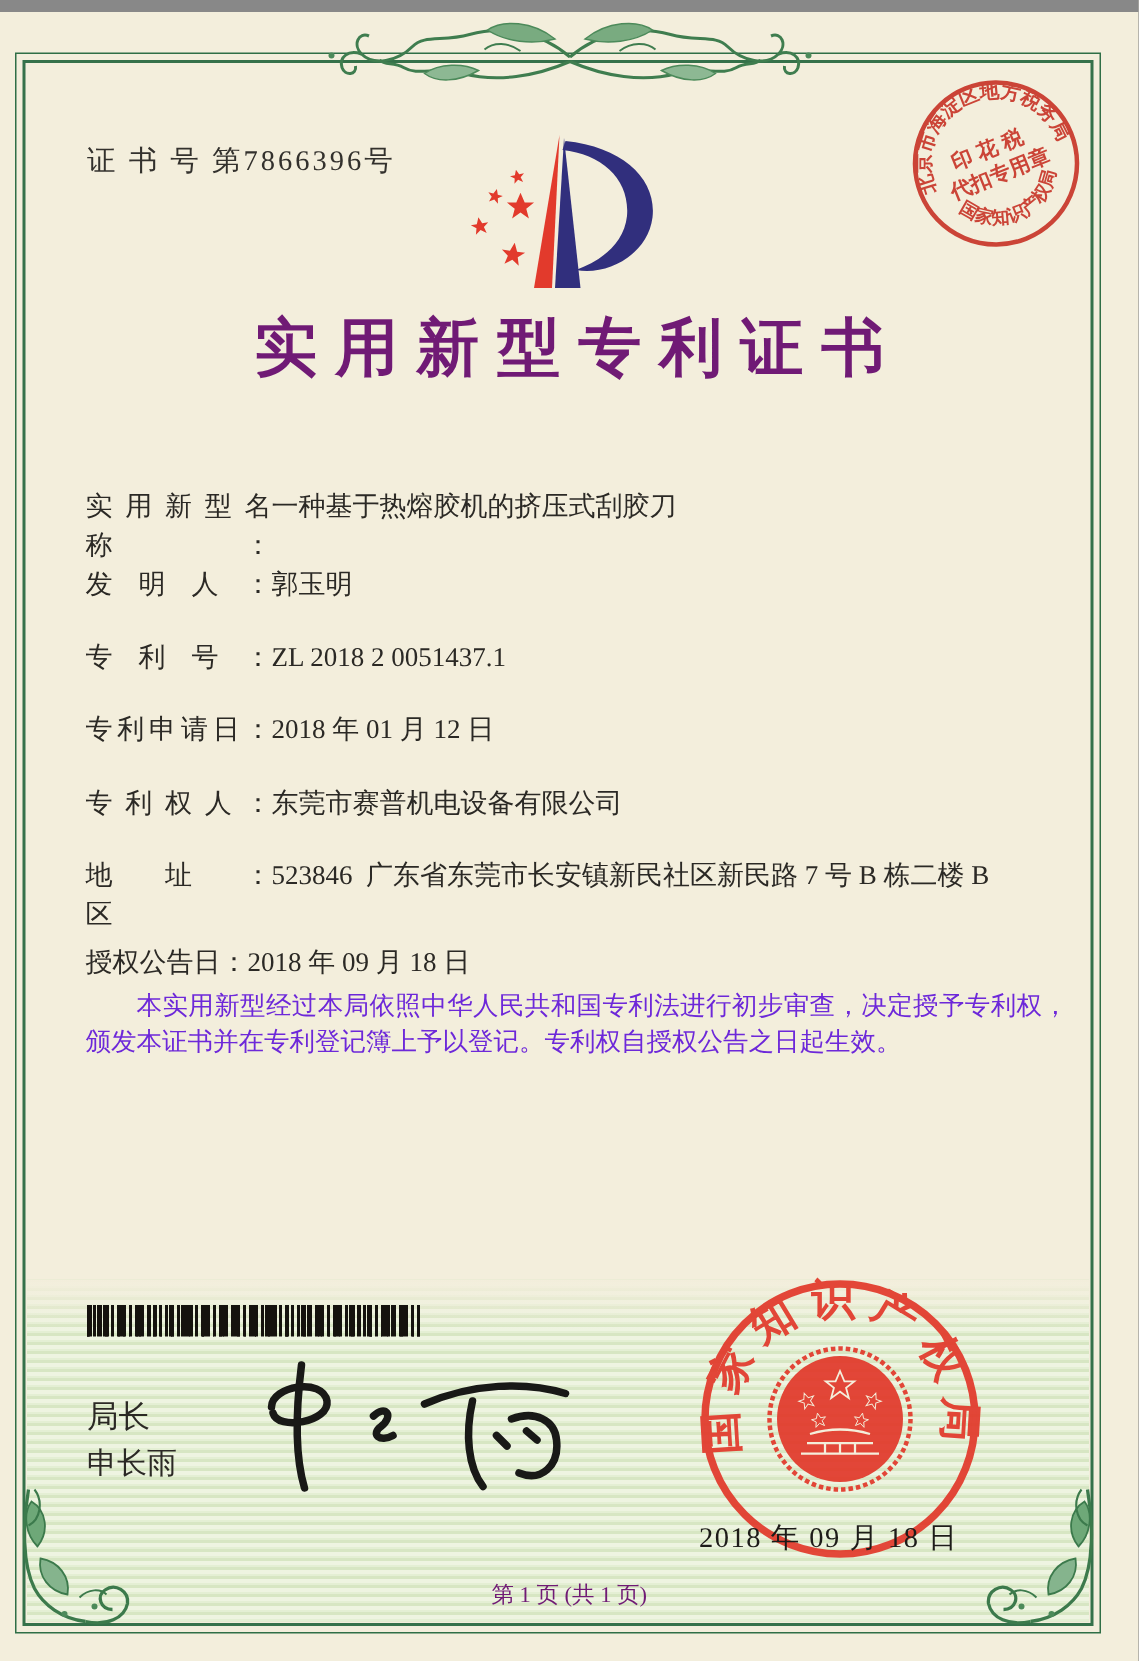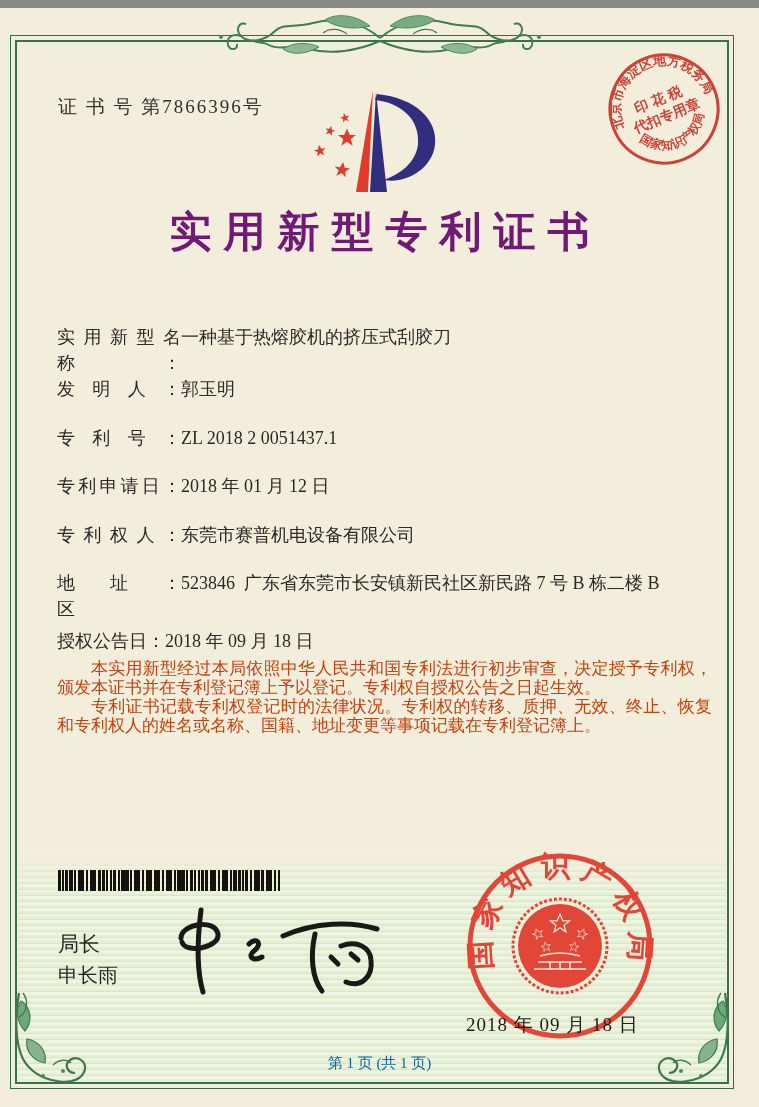--- a/index.html
+++ b/index.html
@@ -16,32 +16,32 @@
     background:linear-gradient(#f3eedc,rgba(243,238,220,0));}
   .cert-no{left:58px;top:86px;font-size:19px;letter-spacing:2px;color:#33312d;z-index:3;}
   .title{left:0;right:0;top:196px;text-align:center;font-size:42px;font-weight:700;
          letter-spacing:12px;text-indent:12px;color:#701a75;z-index:3;}
   .rows{left:57px;top:310px;width:655px;font-size:18px;z-index:3;}
   .row{position:absolute;left:0;width:655px;line-height:26px;}
   .flabel{display:inline-block;width:124px;text-align:justify;text-align-last:justify;vertical-align:top;}
   .addr-val{white-space:pre-wrap;text-indent:124px;line-height:26px;}
   .addr-label{position:absolute;left:0;top:0;}
   .grant2{position:absolute;left:368px;top:0;white-space:nowrap;}
-  .paras{left:57px;top:651px;width:655px;font-size:17px;line-height:19px;z-index:3;color:#c2410c;}
+  .paras{left:57px;top:651px;width:655px;font-size:17px;line-height:24px;z-index:3;color:#6d28d9;}
   .paras p{margin:0;text-indent:2em;text-align:justify;}
   .barcode{left:58px;top:862px;width:222px;height:21px;z-index:3;
     background-image:repeating-linear-gradient(90deg,#15120e 0 2px,rgba(0,0,0,0) 2px 4px),
                      repeating-linear-gradient(90deg,#15120e 0 1px,rgba(0,0,0,0) 1px 7px),
                      repeating-linear-gradient(90deg,#15120e 0 3px,rgba(0,0,0,0) 3px 11px);}
   .signer-title{left:58px;top:922px;font-size:21px;z-index:3;}
   .signer-name{left:58px;top:954px;font-size:20px;z-index:3;}
   .signature{left:165px;top:886px;z-index:3;}
   .seal{left:462px;top:842px;z-index:4;}
   .seal-date{left:466px;top:1004px;font-size:19px;letter-spacing:1px;color:#1d1c19;z-index:5;white-space:nowrap;}
-  .footer{left:0;right:0;top:1046px;text-align:center;font-size:15px;z-index:3;color:#0369a1;}
+  .footer{left:0;right:0;top:1046px;text-align:center;font-size:15px;z-index:3;color:#701a75;}
   .logo{left:296px;top:62px;z-index:3;}
   .tax-stamp{left:601px;top:38px;z-index:4;opacity:.93;}
   .ornament-top{left:185px;top:0;z-index:3;}
   .corner-bl{left:13px;top:983px;z-index:3;}
   .corner-br{right:28px;top:983px;z-index:3;transform:scaleX(-1);}
 </style>
 </head>
 <body>
 
 <div class="page">
@@ -147,21 +147,20 @@
       <div class="addr-val">523846  广东省东莞市长安镇新民社区新民路 7 号 B 栋二楼 B
 区</div>
     </div>
     <div class="row" style="top:310px">
       <span>授权公告日：</span><span>2018 年 09 月 18 日</span>
     </div>
   </div>
 
   <div class="abs paras">
     <p>本实用新型经过本局依照中华人民共和国专利法进行初步审查，决定授予专利权，颁发本证书并在专利登记簿上予以登记。专利权自授权公告之日起生效。</p>
-    <p>专利证书记载专利权登记时的法律状况。专利权的转移、质押、无效、终止、恢复和专利权人的姓名或名称、国籍、地址变更等事项记载在专利登记簿上。</p>
   </div>
 
   <div class="abs barcode"></div>
 
   <div class="abs signer-title">局长</div>
   <div class="abs signer-name">申长雨</div>
 
   <svg class="abs signature" width="230" height="105" viewBox="0 0 230 105">
     <g fill="none" stroke="#191917" stroke-width="5" stroke-linecap="round">
       <path d="M36,16 C32,48 32,78 38,98"></path>

